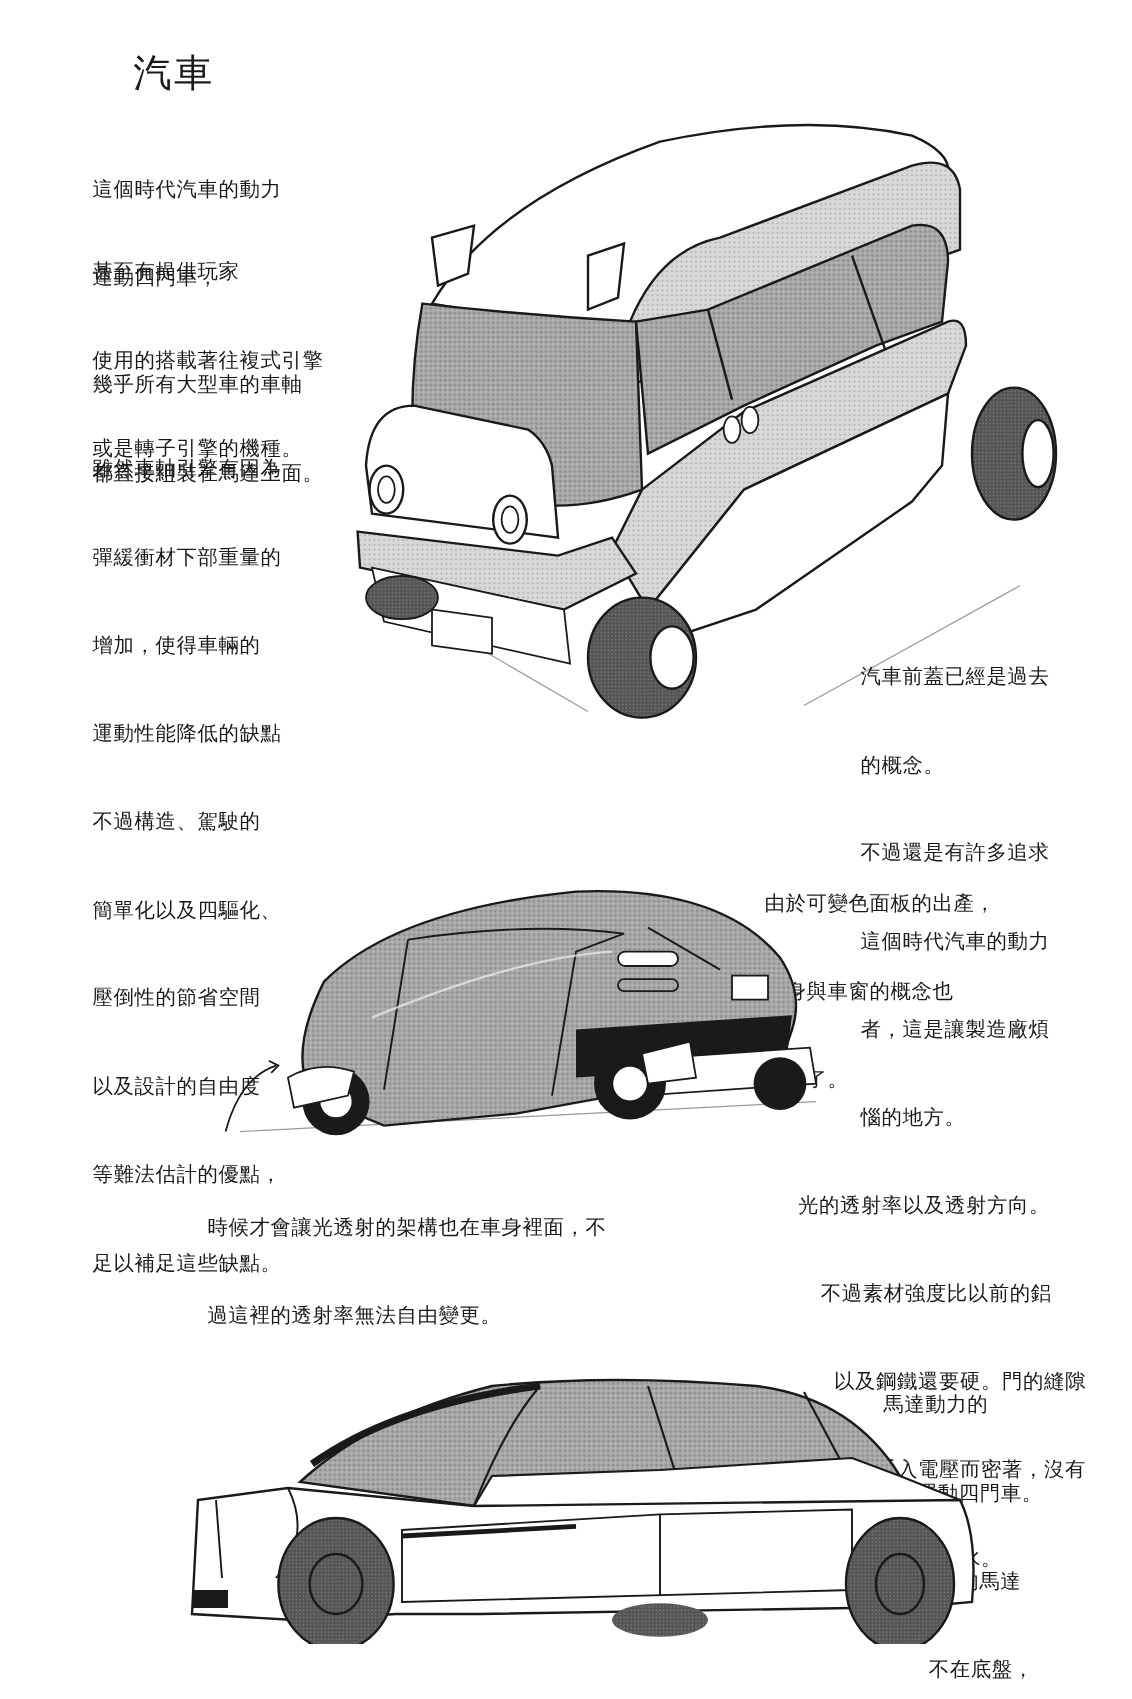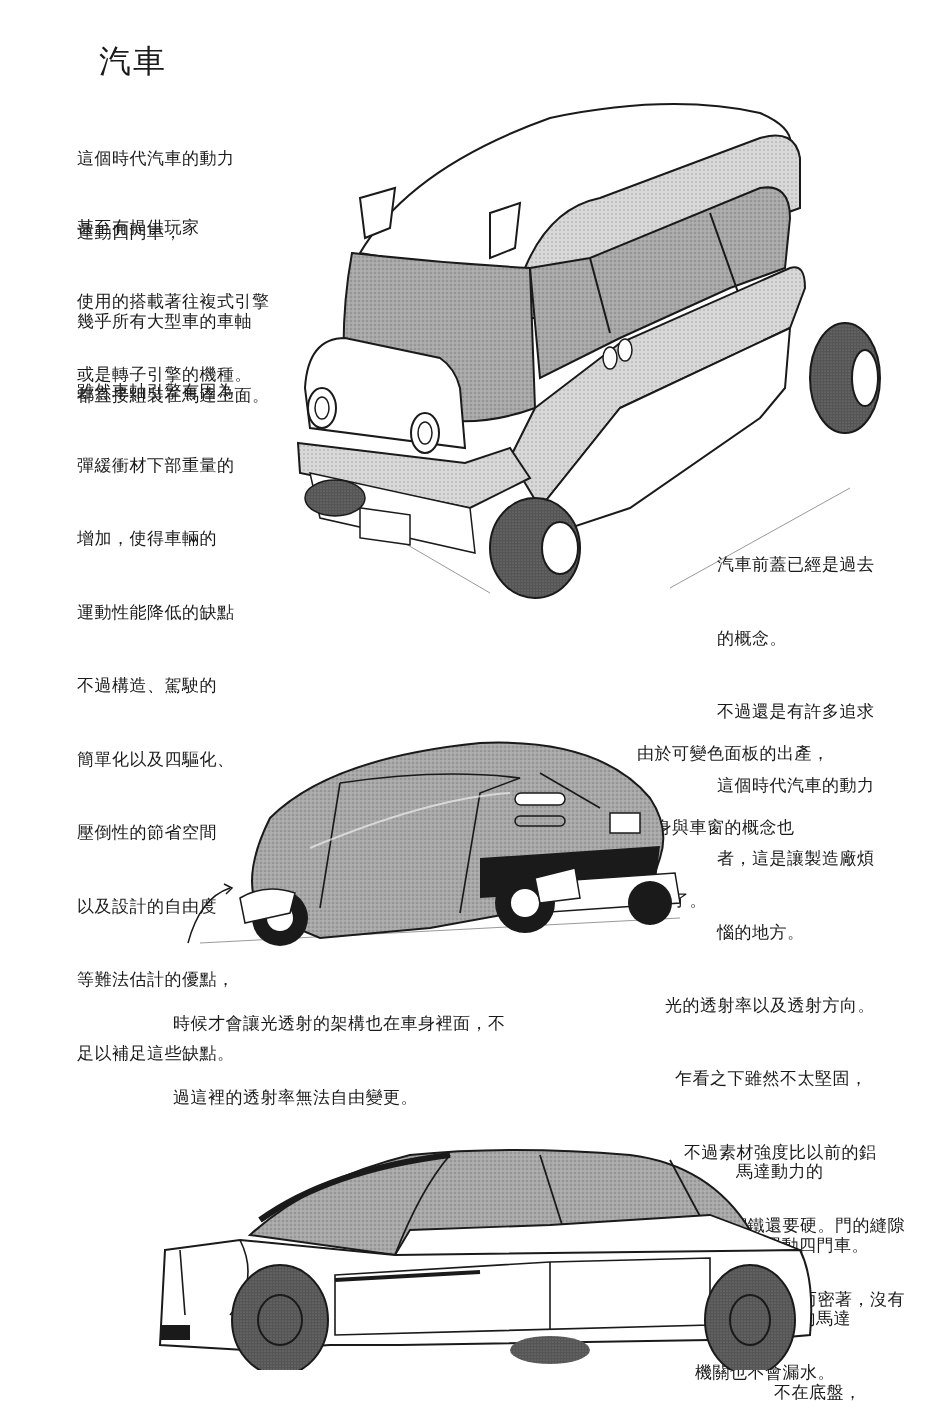--- a/index.html
+++ b/index.html
@@ -1,18 +1,18 @@
 <!DOCTYPE html>
 <html><head>
 <meta charset="utf-8">
 <style>
   html, body { margin: 0; padding: 0; background: #ffffff; }
   body { width: 943px; height: 1416px; position: relative; overflow: hidden;
          font-family: "DejaVu Sans", sans-serif; color: #1a1a1a; }
-  .title { position: absolute; left: 99px; top: 40px; font-size: 32px; letter-spacing: 2px; font-weight: normal; }
+  .title { position: absolute; left: 111px; top: 40px; font-size: 32px; letter-spacing: 2px; font-weight: normal; }
   .block { position: absolute; font-size: 17px; line-height: 24.5px; white-space: pre; letter-spacing: 0.5px; }
   .line { display: block; }
   svg { position: absolute; }
 </style>
 </head>
 <body>
 
 <div class="title">汽車</div>
 
 <div class="block" style="left:77px; top:97px;">
@@ -105,21 +105,20 @@
   <span class="line">這個時代汽車的動力</span>
   <span class="line">者，這是讓製造廠煩</span>
   <span class="line">惱的地方。</span>
 </div>
 
 <div class="block" style="left:637px; top:692px;">
   <span class="line">由於可變色面板的出產，</span>
   <span class="line">車身與車窗的概念也</span>
   <span class="line">消失了。</span>
   <span class="line" style="padding-left:28px;margin-top:31px;">光的透射率以及透射方向。</span>
-  <span class="line" style="padding-left:38px;">乍看之下雖然不太堅固，</span>
   <span class="line" style="padding-left:47px;">不過素材強度比以前的鋁</span>
   <span class="line" style="padding-left:58px;">以及鋼鐵還要硬。門的縫隙</span>
   <span class="line" style="padding-left:58px;">藉由通入電壓而密著，沒有</span>
   <span class="line" style="padding-left:58px;">機關也不會漏水。</span>
 </div>
 
 <svg width="520" height="215" style="left:180px; top:738px;" viewBox="0 0 520 215">
   <path d="M20 205 L500 180" stroke="#999" stroke-width="1" fill="none"></path>
 
   <path d="M8 205 Q20 160 50 150" stroke="#1a1a1a" stroke-width="1.5" fill="none"></path>

